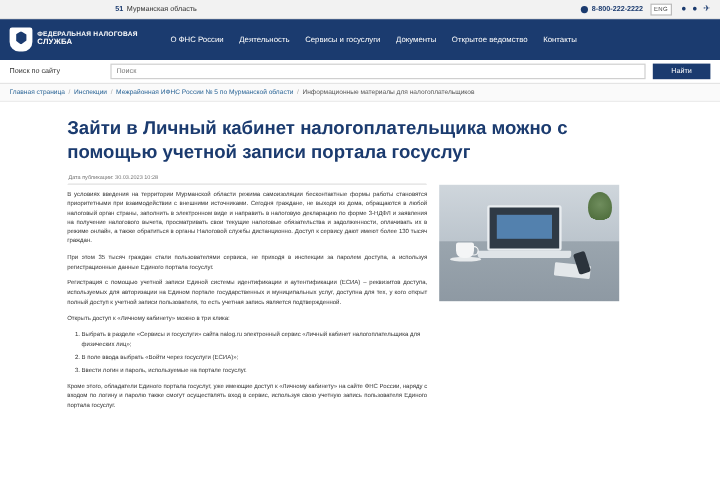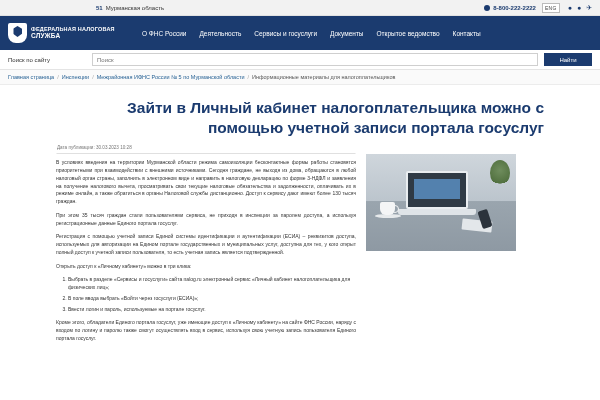--- a/index.html
+++ b/index.html
@@ -122,21 +122,21 @@
     padding: 0 8px;
     font-size: 5.5px;
     color: #555;
     gap: 3px;
   }
   .breadcrumb a { color: #2a6496; text-decoration: none; }
   .breadcrumb .sep { color: #aaa; }
   .breadcrumb .cur { color: #555; }
 
   
-  .title-wrap { padding: 13px 56px 6px 56px; text-align: right; }
+  .title-wrap { padding: 13px 56px 6px 56px; }
   h1 {
     margin: 0;
     font-size: 15.5px;
     line-height: 1.3;
     color: #1b3b6f;
     font-weight: bold;
   }
 
   
   .content {

